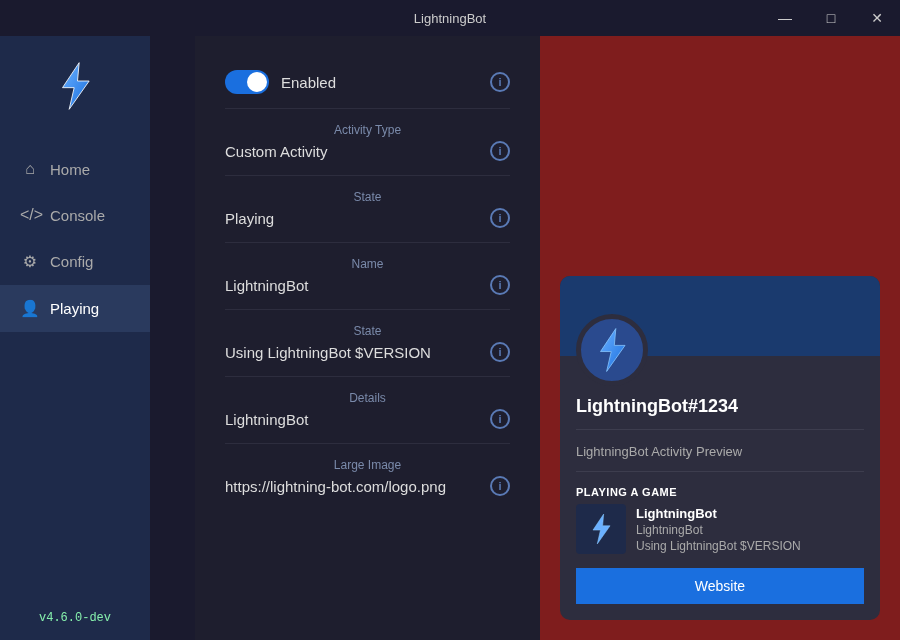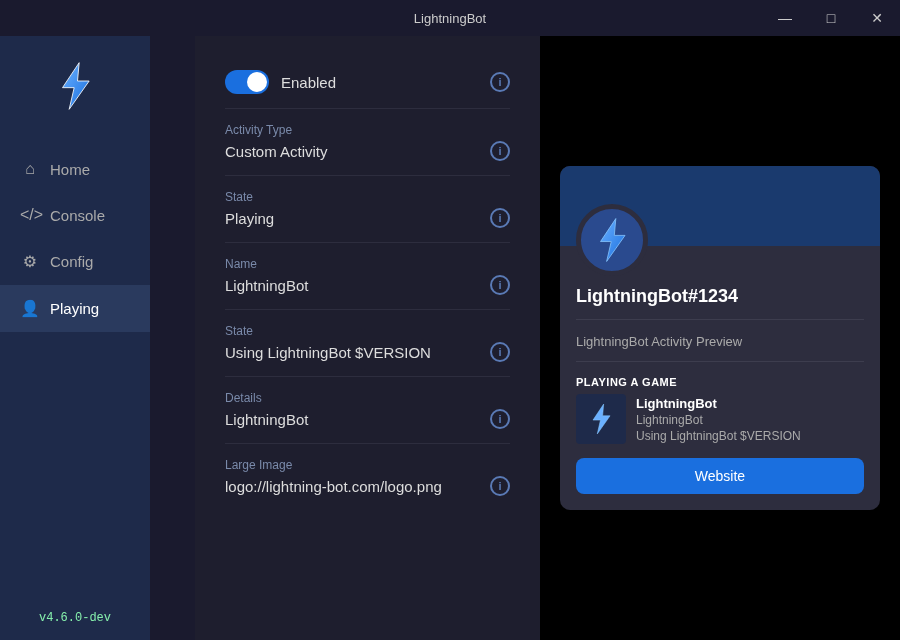--- a/index.html
+++ b/index.html
@@ -120,20 +120,21 @@
     .field-group {
       margin-bottom: 0;
       border-bottom: 1px solid #2d2d3e;
       padding: 14px 0;
     }
     .field-group:last-child { border-bottom: none; }
     .field-label {
       color: #7a8aaa;
       font-size: 12px;
       margin-bottom: 4px;
+      text-align: center;
     }
     .field-row {
       display: flex;
       align-items: center;
       justify-content: space-between;
       text-align: center;
     }
     .field-value {
       color: #ddd;
       font-size: 15px;
@@ -192,24 +193,24 @@
       position: absolute;
       top: 2px;
       left: 22px;
       transition: left 0.2s;
     }
 
     
     .preview-panel {
       width: 360px;
       flex-shrink: 0;
-      background: #000000;
+      background: #7f1d1d;
       padding: 20px;
       display: flex;
-      align-items: center;
+      align-items: flex-end;
       justify-content: center;
     }
     .discord-card {
       background: #2d2d3e;
       border-radius: 10px;
       width: 320px;
       overflow: hidden;
     }
     .card-banner {
       background: #1a3a6e;
@@ -286,21 +287,21 @@
       font-weight: bold;
     }
     .activity-line {
       color: #aaa;
       font-size: 12px;
     }
     .card-website-btn {
       background: #1a6fdf;
       color: #fff;
       border: none;
-      border-radius: 8px;
+      border-radius: 0;
       width: 100%;
       padding: 10px;
       font-size: 14px;
       cursor: pointer;
       text-align: center;
     }
     .lightning-large {
       width: 50px;
       height: 50px;
     }
@@ -402,21 +403,21 @@
       <div class="field-label">Details</div>
       <div class="field-row">
         <span class="field-value">LightningBot</span>
         <div class="info-icon">i</div>
       </div>
     </div>
 
     <div class="field-group">
       <div class="field-label">Large Image</div>
       <div class="field-row">
-        <span class="field-value truncate">logo://lightning-bot.com/logo.png</span>
+        <span class="field-value truncate">https://lightning-bot.com/logo.png</span>
         <div class="info-icon">i</div>
       </div>
     </div>
 
   </div>
 
   <div class="preview-panel">
     <div class="discord-card">
       <div class="card-banner">
         <div class="card-avatar">

